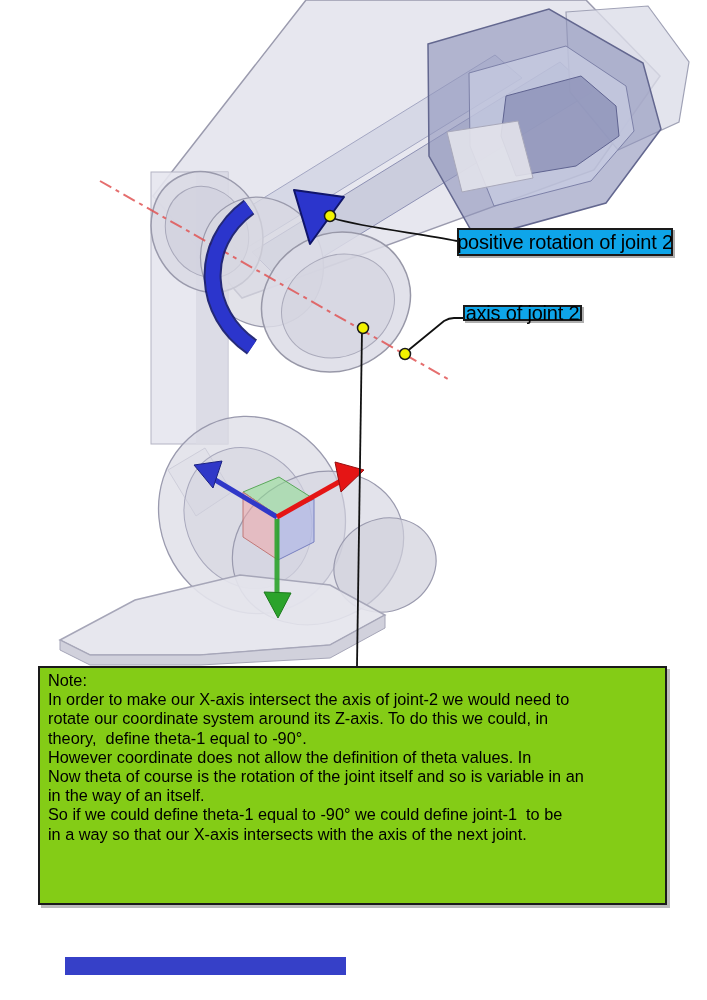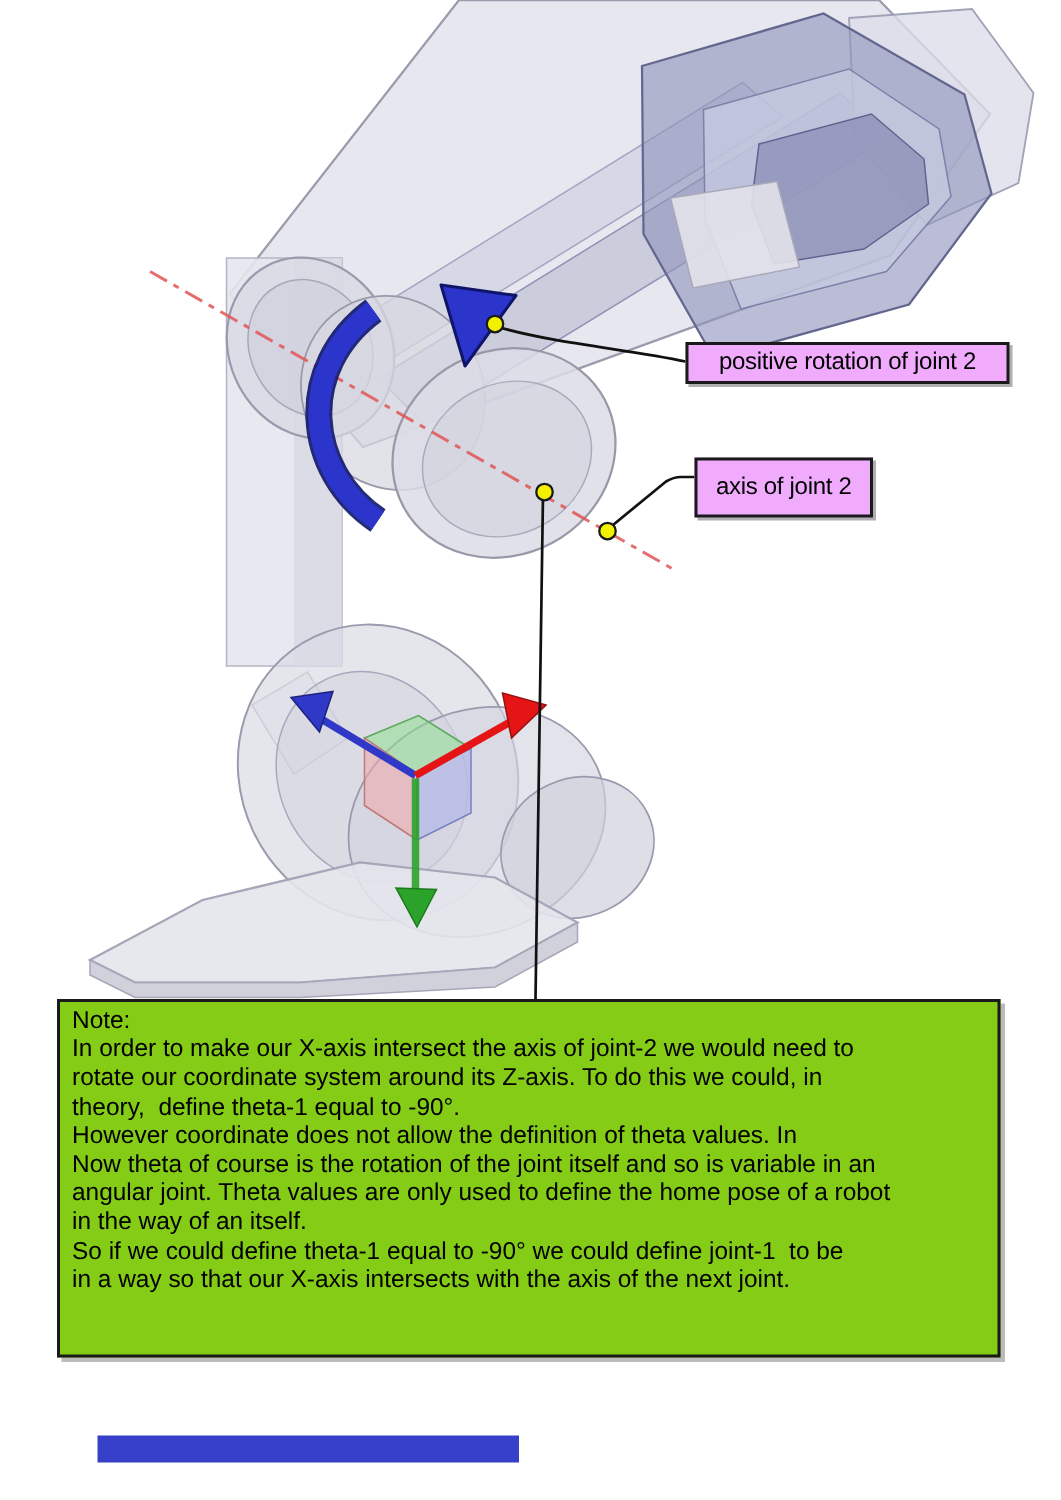--- a/index.html
+++ b/index.html
@@ -1,25 +1,25 @@
 <!DOCTYPE html>
 <html><head>
 <meta charset="utf-8">
 <style>
   html,body{margin:0;padding:0;background:#ffffff;}
   body{width:707px;height:1000px;position:relative;overflow:hidden;
        font-family:"Liberation Sans","DejaVu Sans",sans-serif;color:#000;}
   #stage{position:absolute;left:0;top:0;width:707px;height:1000px;}
   svg{position:absolute;left:0;top:0;}
-  .callout{position:absolute;background:#f0abfc;border:2px solid #1a1a1a;
+  .callout{position:absolute;background:#0ea5e9;border:2px solid #1a1a1a;
            box-sizing:border-box;display:flex;align-items:center;justify-content:center;
-           font-size:16px;letter-spacing:-0.2px;white-space:nowrap;
+           font-size:20px;letter-spacing:-0.2px;white-space:nowrap;
            box-shadow:2px 2px 0 rgba(110,110,110,0.55);}
   #label-positive-rotation{left:457px;top:228px;width:216px;height:28px;}
-  #label-axis{left:463px;top:305px;width:119px;height:40px;}
+  #label-axis{left:463px;top:305px;width:119px;height:16px;}
   #note-box{position:absolute;left:38px;top:666px;width:629px;height:239px;
             background:#84cc16;border:2px solid #1a1a1a;box-sizing:border-box;
             box-shadow:3px 3px 0 rgba(120,120,120,0.5);
             padding:3px 0 0 8px;}
   .note-line{font-size:16.3px;line-height:19.2px;white-space:pre;}
   #bottom-bar{position:absolute;left:65px;top:957px;width:281px;height:18px;background:#3640C8;}
 </style>
 </head>
 <body>
 
@@ -110,21 +110,20 @@
     <span>axis of joint 2</span>
   </div>
 
   <div id="note-box">
     <div class="note-line">Note:</div>
     <div class="note-line">In order to make our X-axis intersect the axis of joint-2 we would need to</div>
     <div class="note-line">rotate our coordinate system around its Z-axis. To do this we could, in</div>
     <div class="note-line">theory,  define theta-1 equal to -90°.</div>
     <div class="note-line">However coordinate does not allow the definition of theta values. In</div>
     <div class="note-line">Now theta of course is the rotation of the joint itself and so is variable in an</div>
-    <div class="note-line">angular joint. Theta values are only used to define the home pose of a robot</div>
     <div class="note-line">in the way of an itself.</div>
     <div class="note-line">So if we could define theta-1 equal to -90° we could define joint-1  to be</div>
     <div class="note-line">in a way so that our X-axis intersects with the axis of the next joint.</div>
   </div>
 
   <div id="bottom-bar"></div>
 
 </div>
 
 </body></html>

